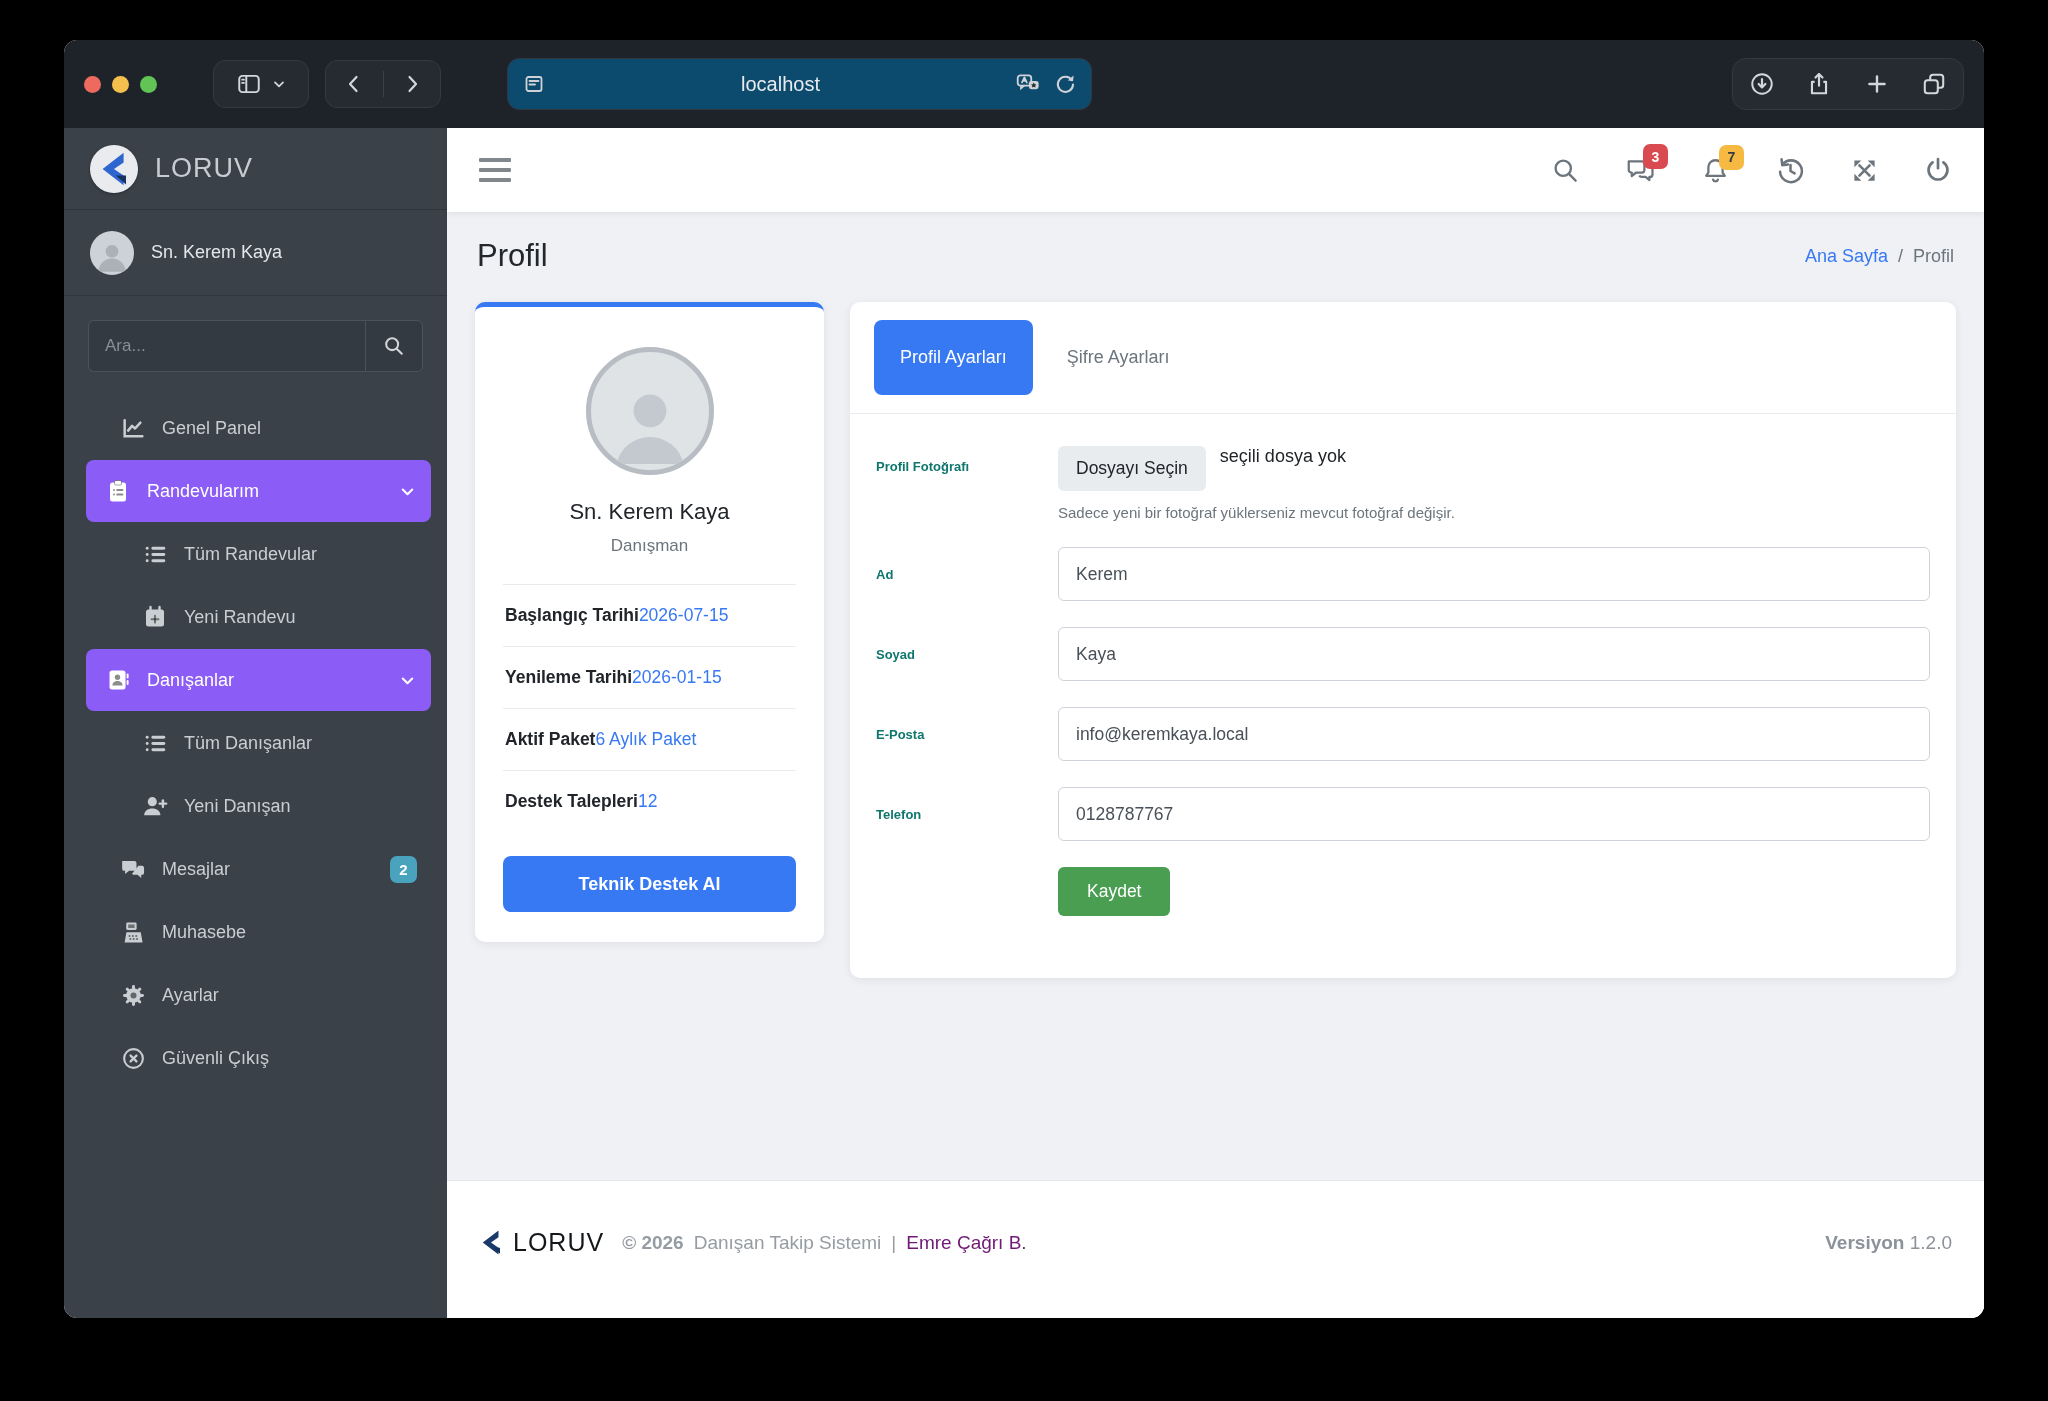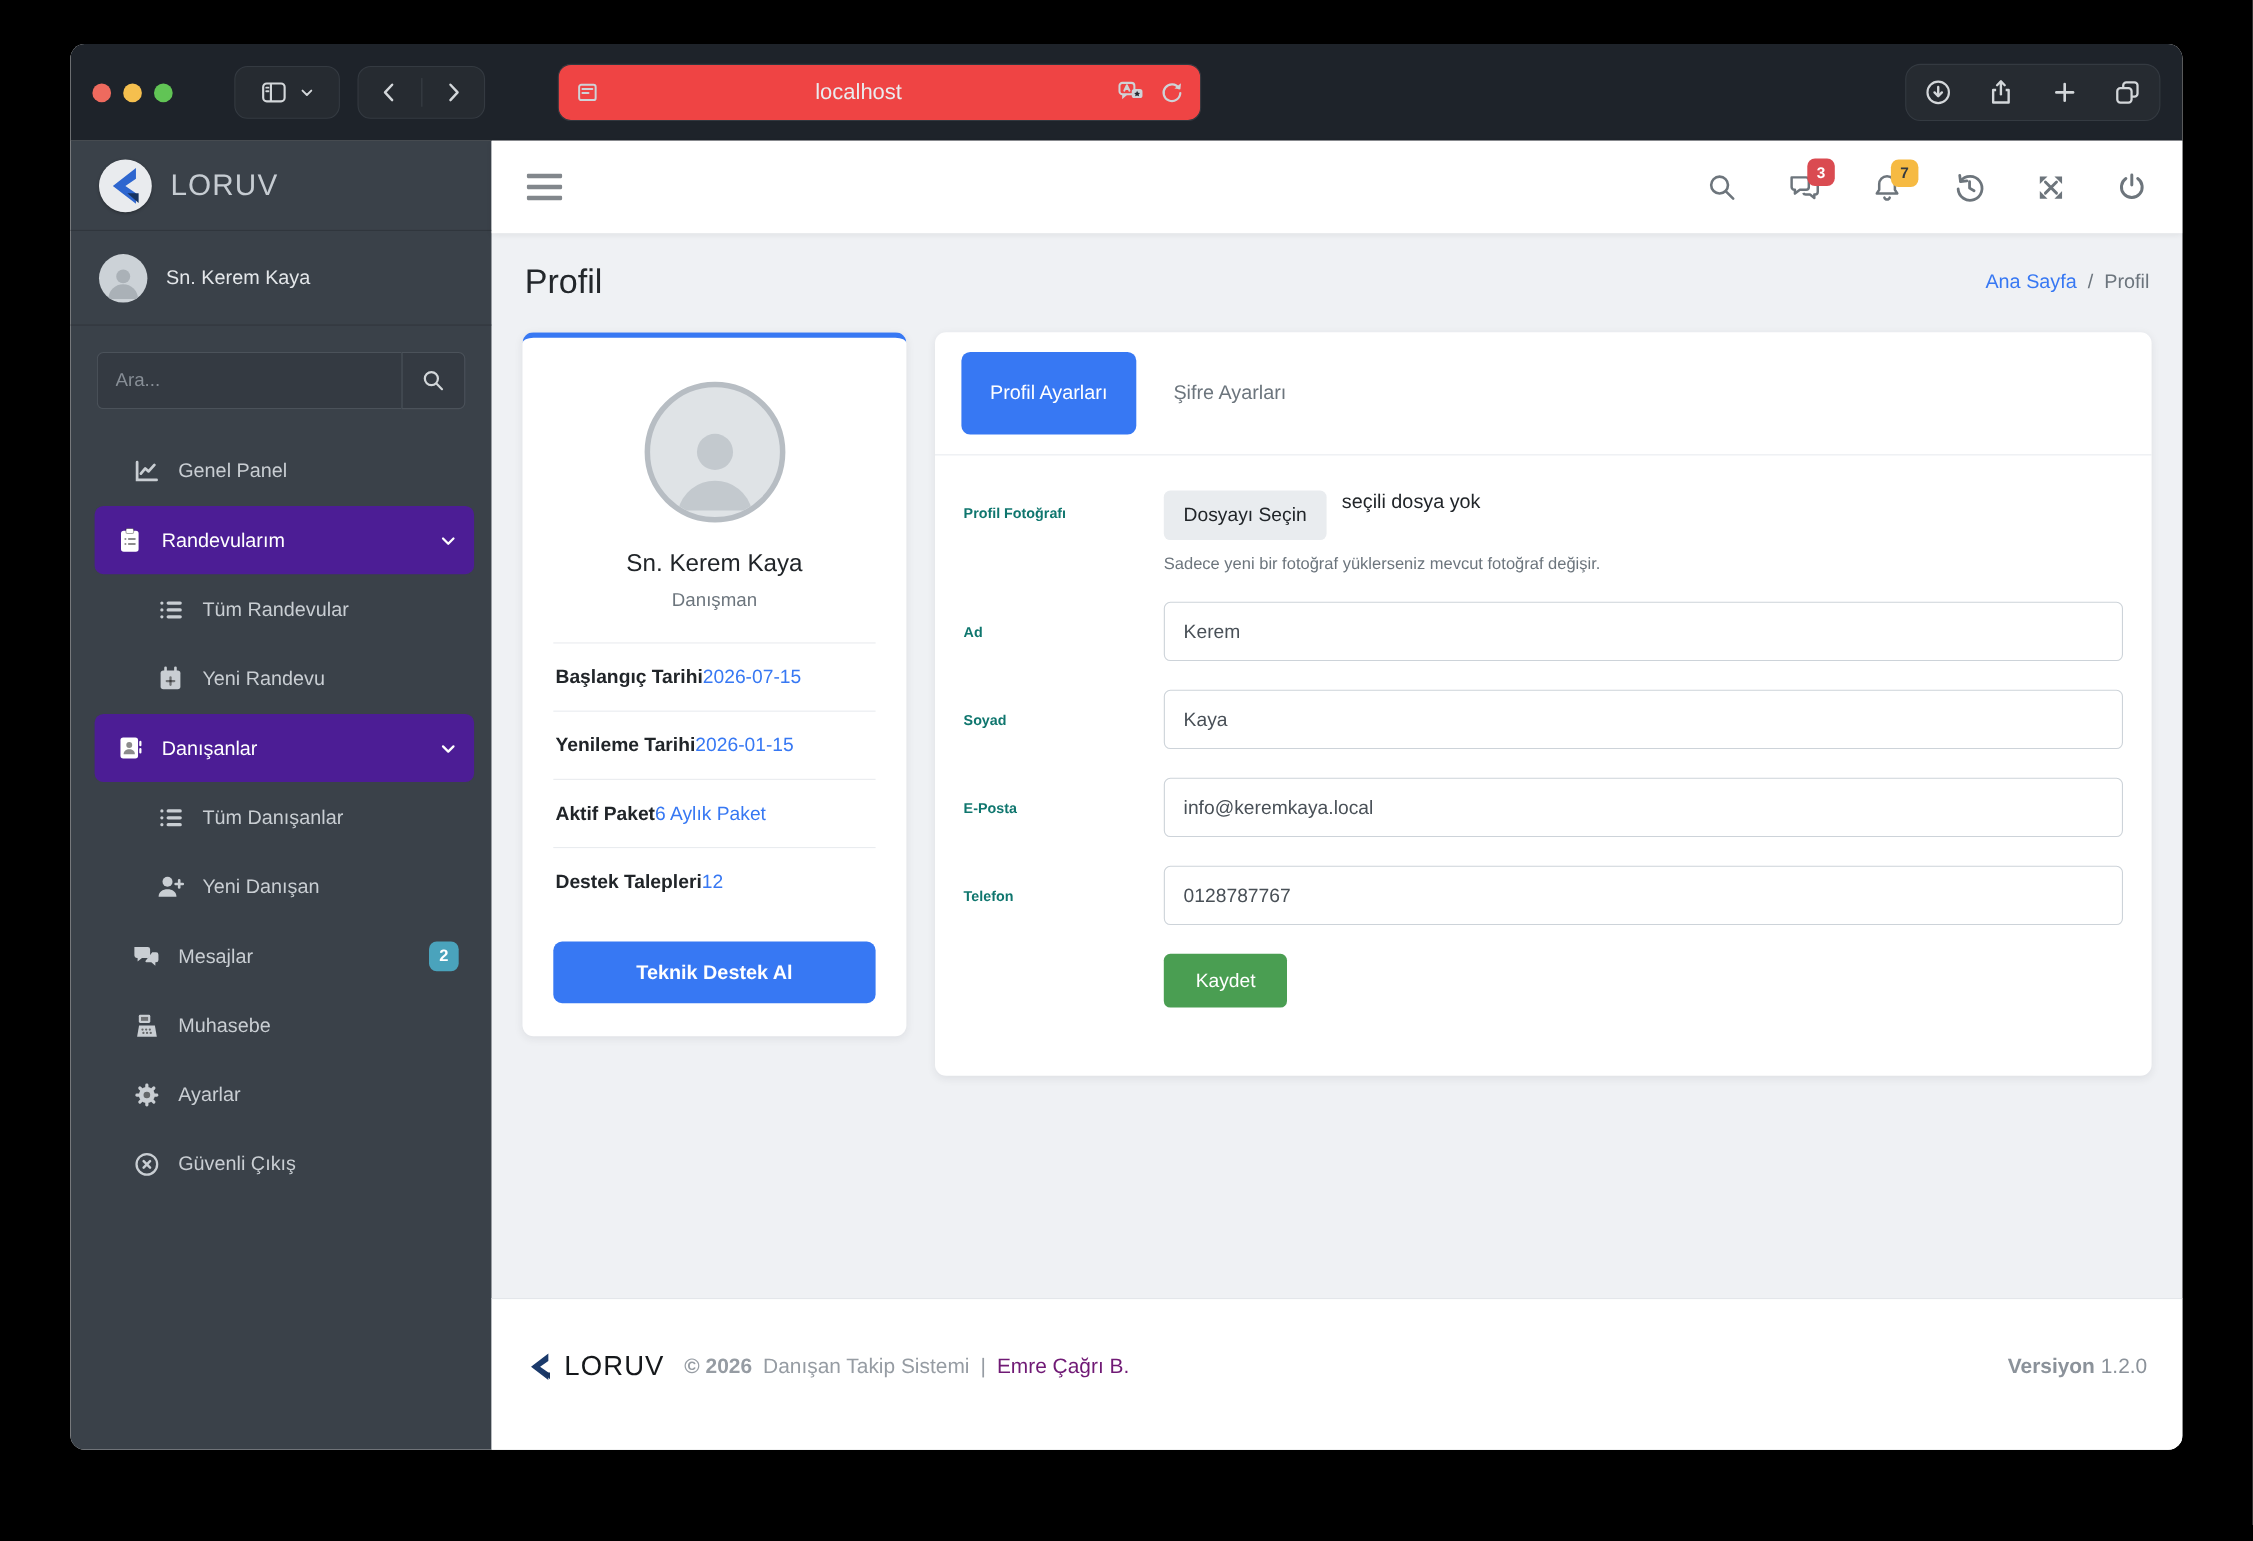--- a/index.html
+++ b/index.html
@@ -30,21 +30,21 @@
     background:#262b31; border:1px solid #343a41; border-radius:12px;
     height:48px; display:flex; align-items:center; justify-content:center;
     color:#d3d7da;
   }
   .toggle-pill { width:96px; gap:9px; }
   .nav-pill { width:116px; }
   .nav-half { flex:1; height:100%; display:flex; align-items:center; justify-content:center; }
   .nav-div { width:1px; height:26px; background:#3a4047; }
   .url-pill {
     margin-left:50px; width:585px; height:52px;
-    background:#ef4444; border:1px solid #31373e; border-radius:12px;
+    background:#0c4a6e; border:1px solid #31373e; border-radius:12px;
     display:flex; align-items:center; padding:0 14px; color:#cfd3d7;
   }
   .url-text { flex:1; text-align:center; color:#e9ebee; font-size:20px; }
   .url-right { display:flex; align-items:center; gap:12px; }
   .right-pill { margin-left:auto; width:232px; height:52px; border-radius:14px; gap:0; display:flex; }
   .right-pill .ricon { flex:1; display:flex; align-items:center; justify-content:center; color:#d3d7da; }
   
   .app { flex:1; display:flex; min-height:0; }
   
   .sidebar { flex:0 0 383px; background:#3a4149; color:#c9ced3; display:flex; flex-direction:column; }
@@ -62,21 +62,21 @@
   }
   .search-input::placeholder { color:#878e96; }
   .search-btn { width:58px; height:52px; background:#343a42; border:1px solid #4b525a; border-radius:0 6px 6px 0; color:#d3d7da; display:flex; align-items:center; justify-content:center; cursor:pointer; }
   .nav-list { padding:8px 0; }
   .nav-item {
     height:62px; margin:1px 16px 1px 22px; border-radius:8px;
     display:flex; align-items:center; gap:16px;
     padding:0 14px 0 34px; font-size:18px; cursor:pointer;
   }
   .nav-item.sub { padding-left:56px; }
-  .nav-item.active { background:#4c1d95; color:#fff;padding-left:19px; }
+  .nav-item.active { background:#8b5cf6; color:#fff;padding-left:19px; }
   .nav-icon { width:26px; height:26px; flex:0 0 auto; display:flex; align-items:center; justify-content:center; }
   .nav-caret { margin-left:auto; color:inherit; }
   .nav-badge {
     margin-left:auto; min-width:27px; height:27px; border-radius:7px;
     background:#4aa3bc; color:#fff; font-size:15px; font-weight:700;
     display:flex; align-items:center; justify-content:center; padding:0 6px;
   }
   
   .main { flex:1; display:flex; flex-direction:column; background:#eff1f4; min-width:0; }
   .topbar {

